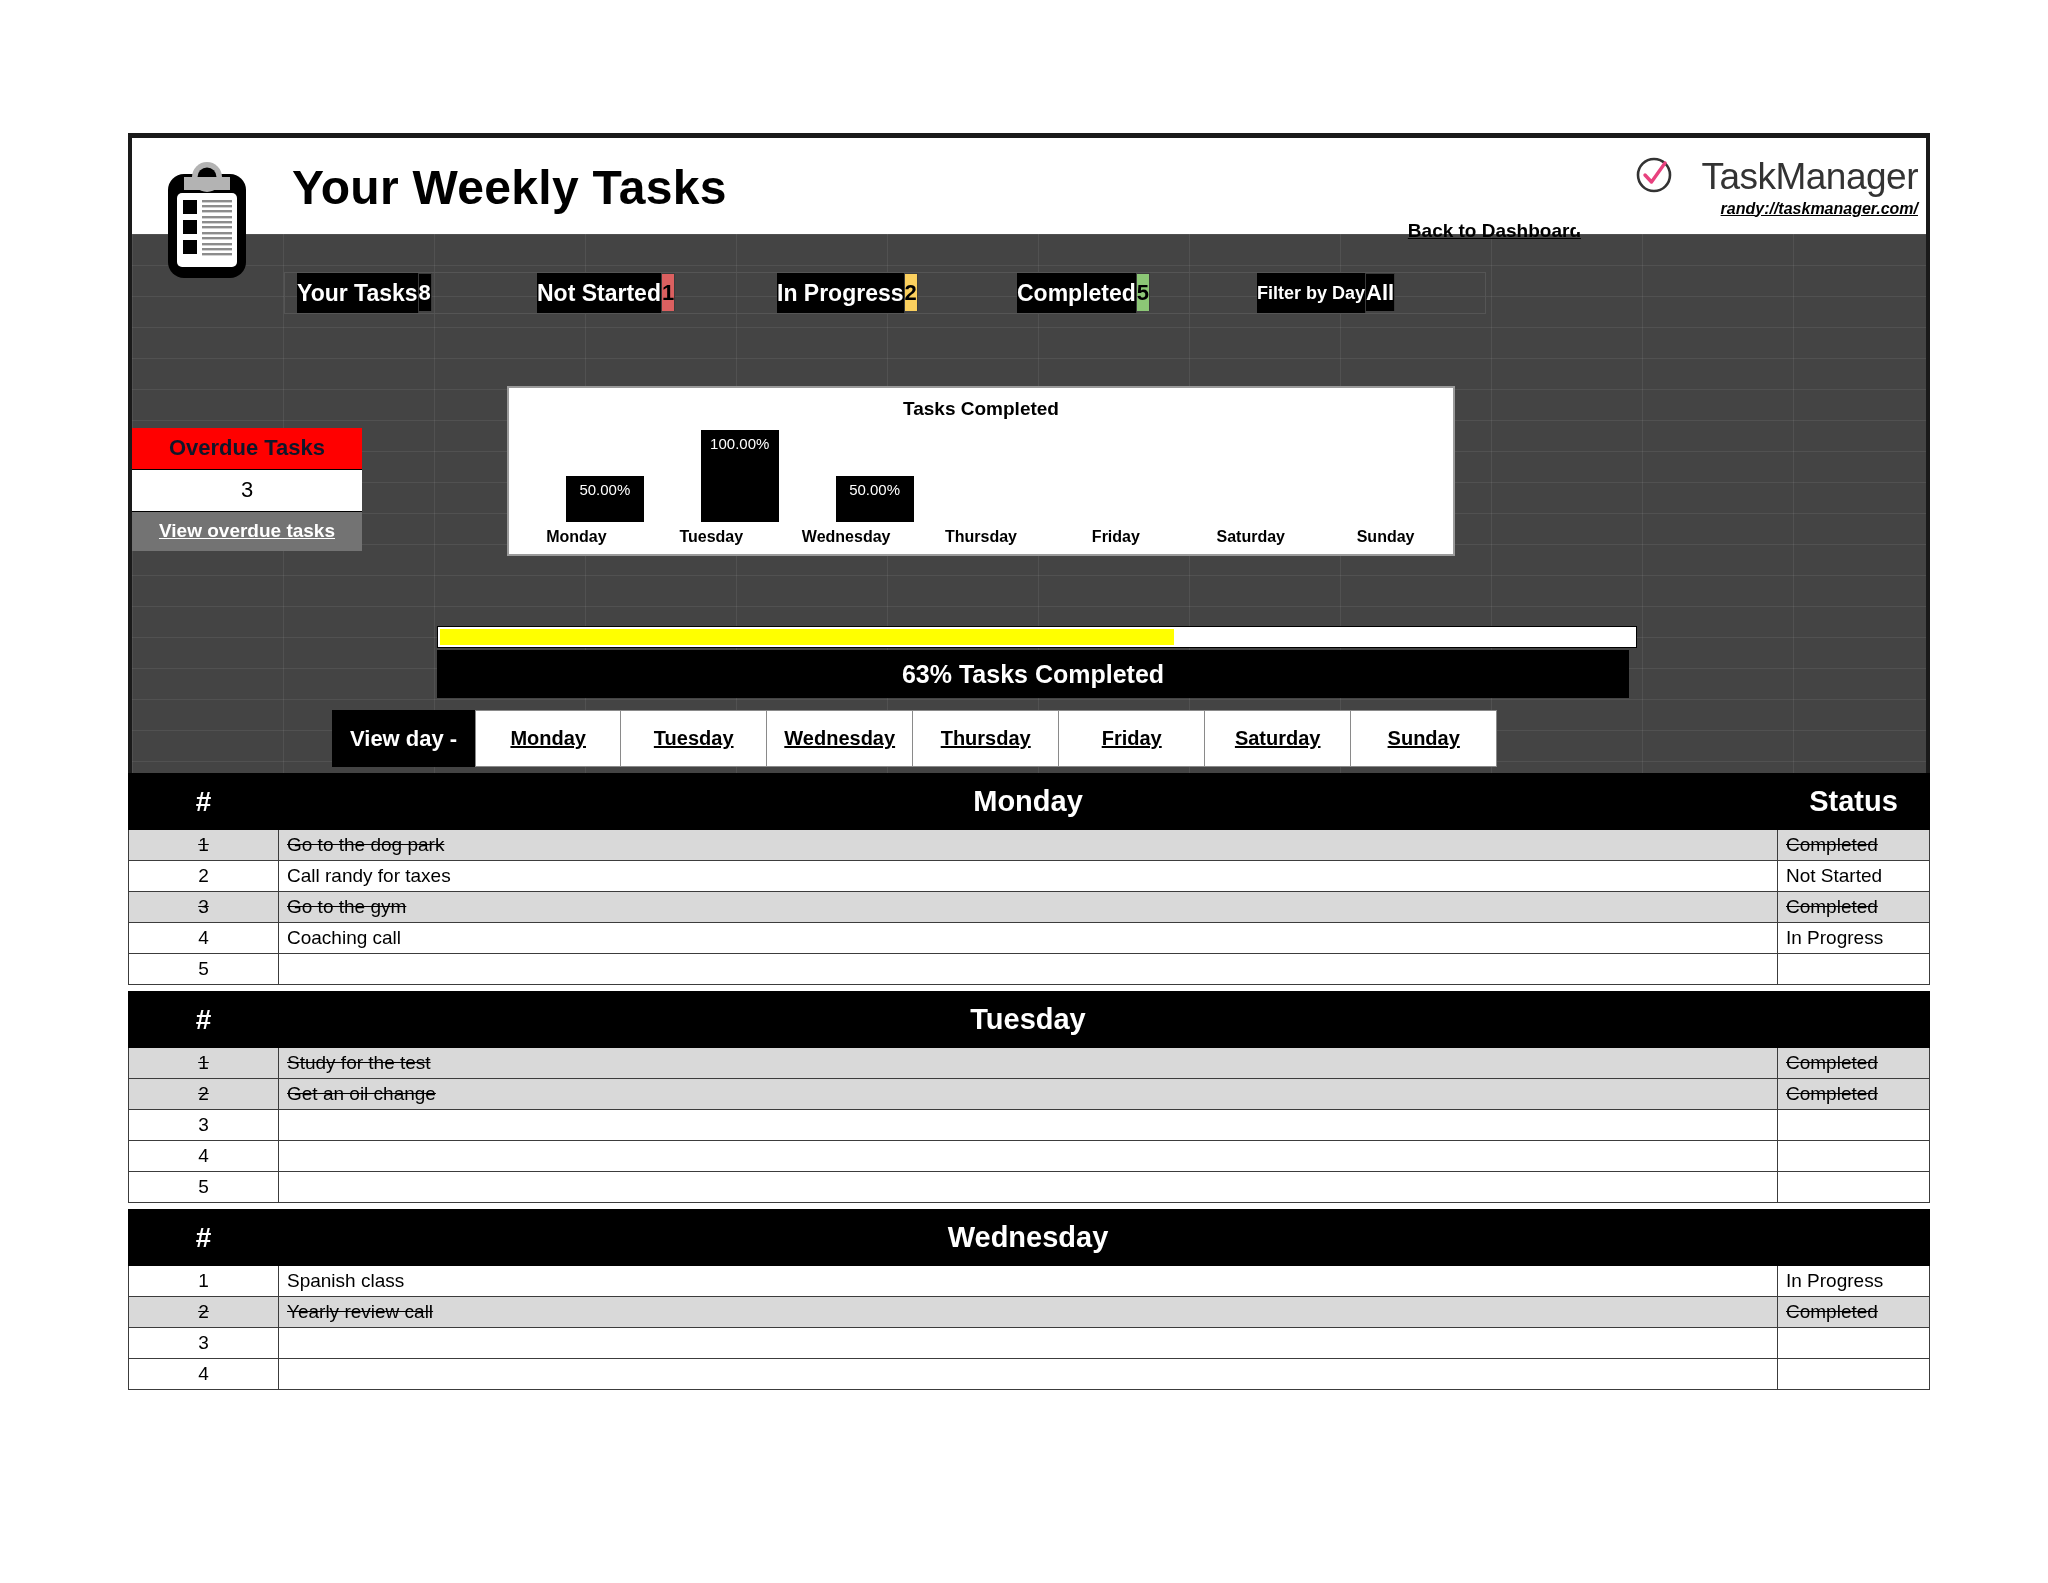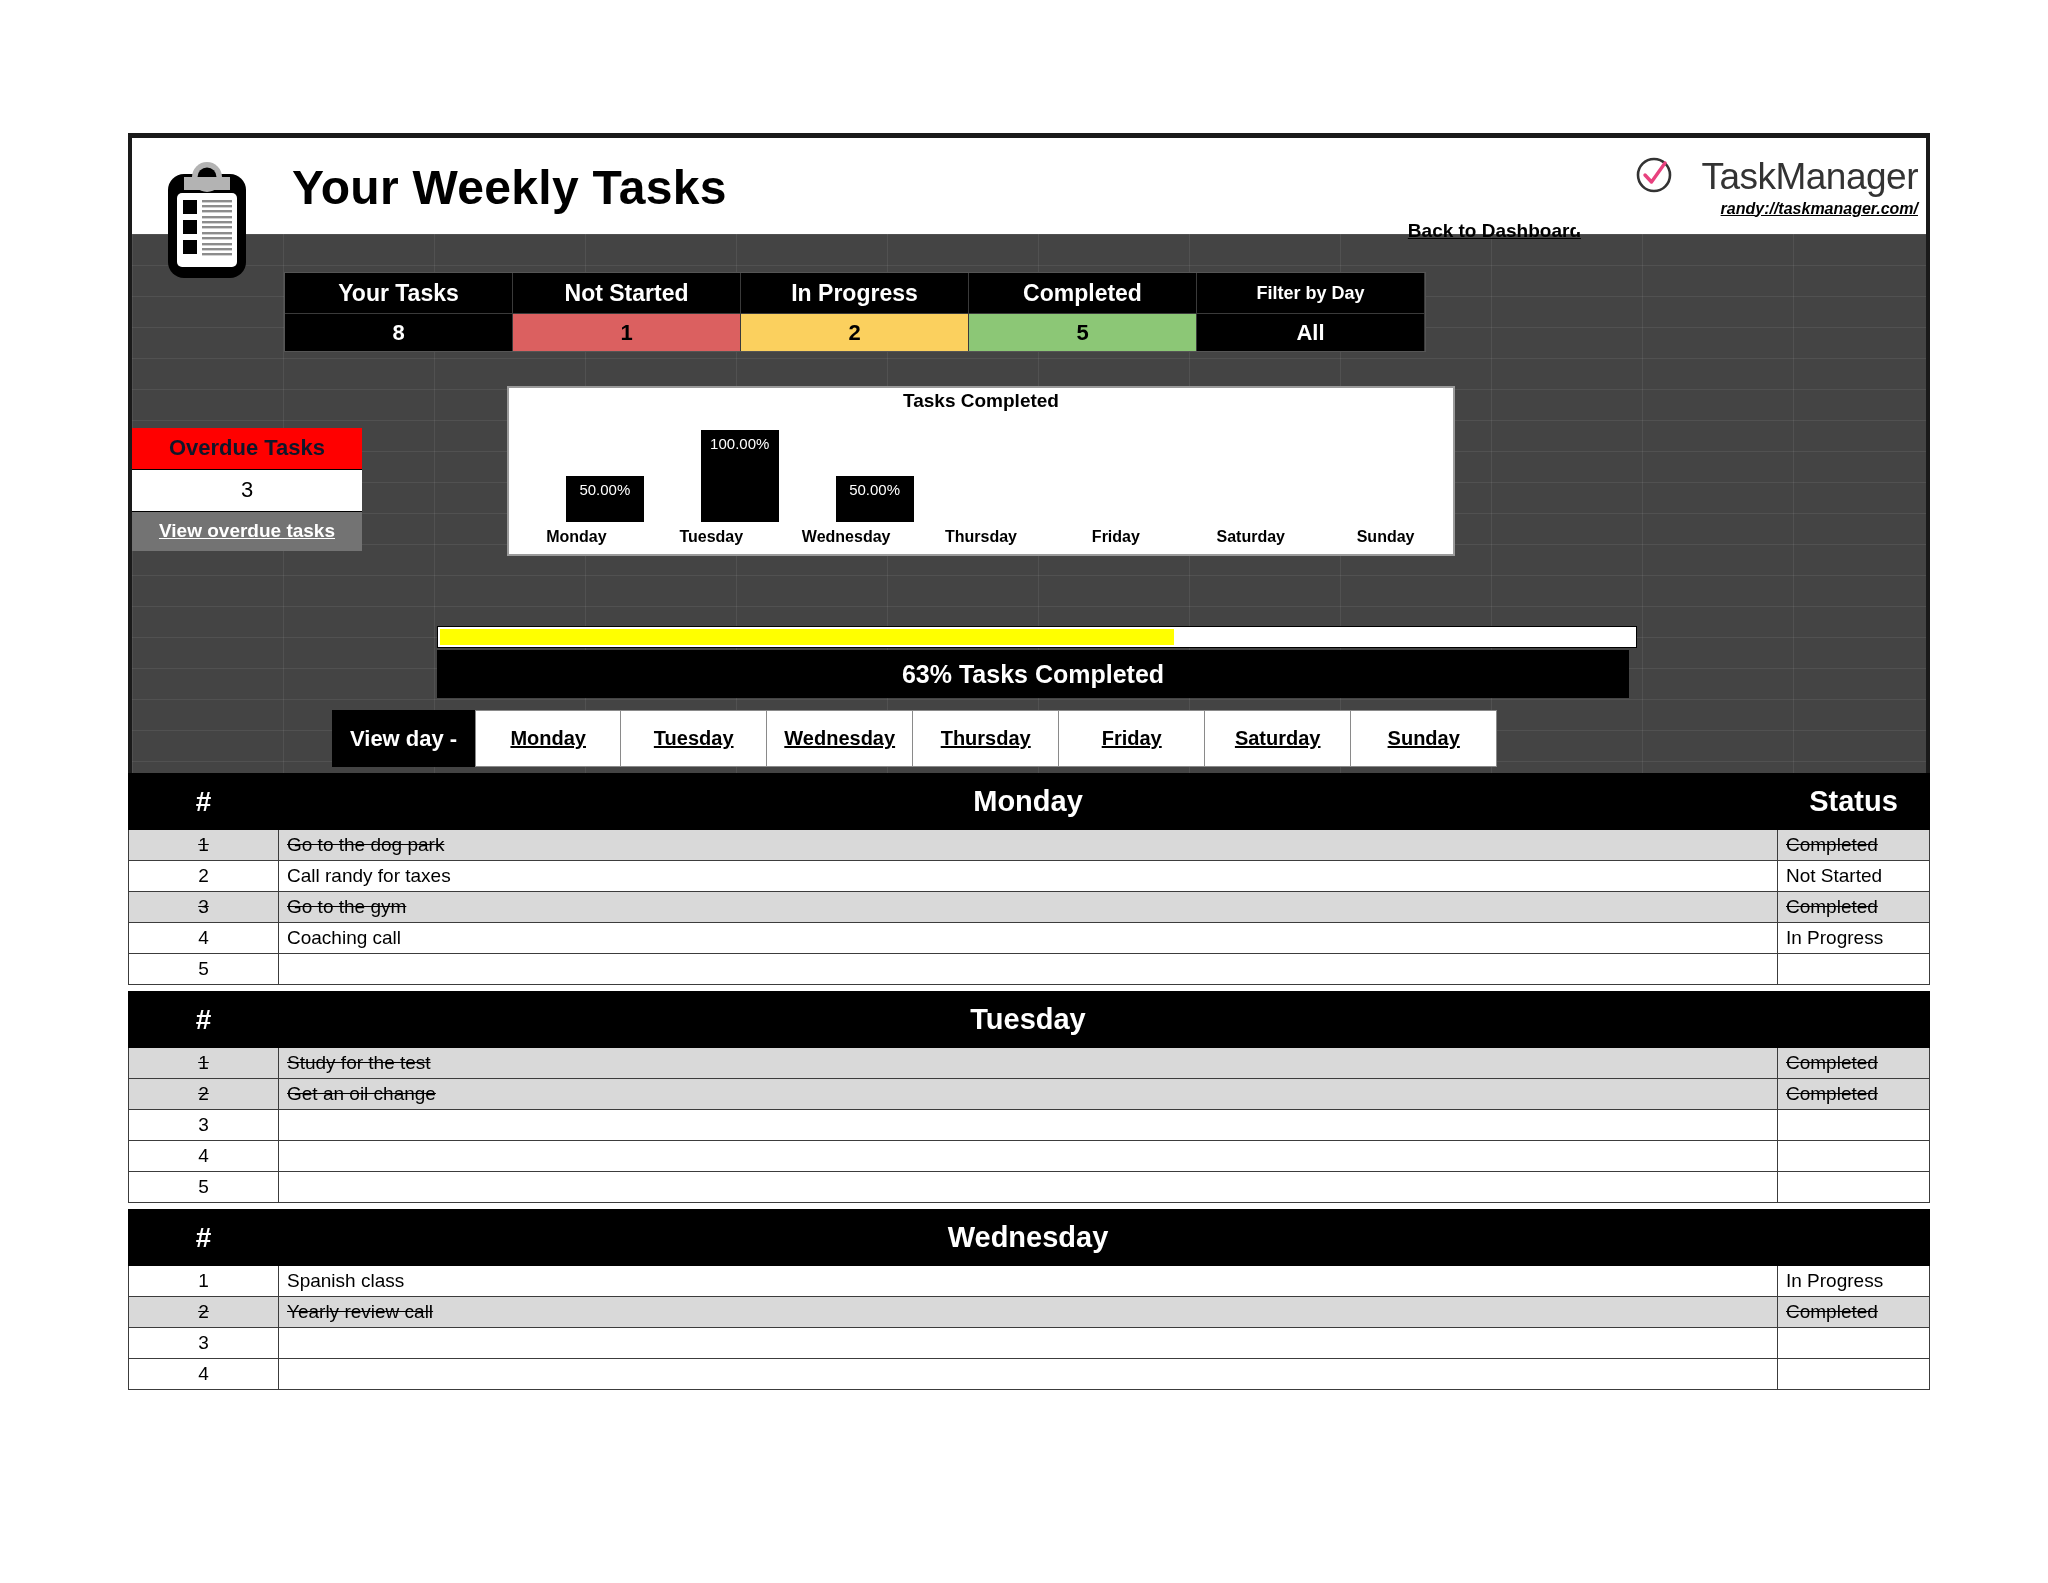--- a/index.html
+++ b/index.html
@@ -70,21 +70,21 @@
   .clip {
     position: absolute; left: 26px; top: 22px;
     width: 98px; height: 122px; z-index: 6;
   }
 
   
   .kpi {
     position: absolute; left: 152px; top: 134px;
     display: flex; border: 1px solid #555;
   }
-  .kpi-col { display: flex; flex-direction: column; }
+  .kpi-col { display: flex; flex-direction: row; margin-left: 12px; }
   .kpi-head {
     background: #000; color: #fff; font-weight: bold;
     display: flex; align-items: center; justify-content: center;
     height: 40px; border-right: 1px solid #3a3a3a;
     font-size: 23px;
   }
   .kpi-head.small { font-size: 18px; font-weight: bold; }
   .kpi-val {
     height: 38px; display: flex; align-items: center; justify-content: center;
     font-size: 22px; font-weight: bold; color: #000;
@@ -111,21 +111,21 @@
   }
 
   
   .chartbox {
     position: absolute; left: 375px; top: 248px;
     width: 948px; height: 170px;
     background: #fff; border: 2px solid #9a9a9a;
   }
   .chart-title {
     text-align: center; font-size: 19px; font-weight: bold;
-    color: #000; margin-top: 2px;
+    color: #000; margin-top: 10px;
   }
   .plot {
     position: absolute; left: 0; right: 0; top: 36px;
     height: 98px;
     display: flex; align-items: flex-end;
   }
   .bar-slot {
     flex: 1; display: flex; flex-direction: column;
     align-items: flex-end; justify-content: flex-end;
     height: 100%;

